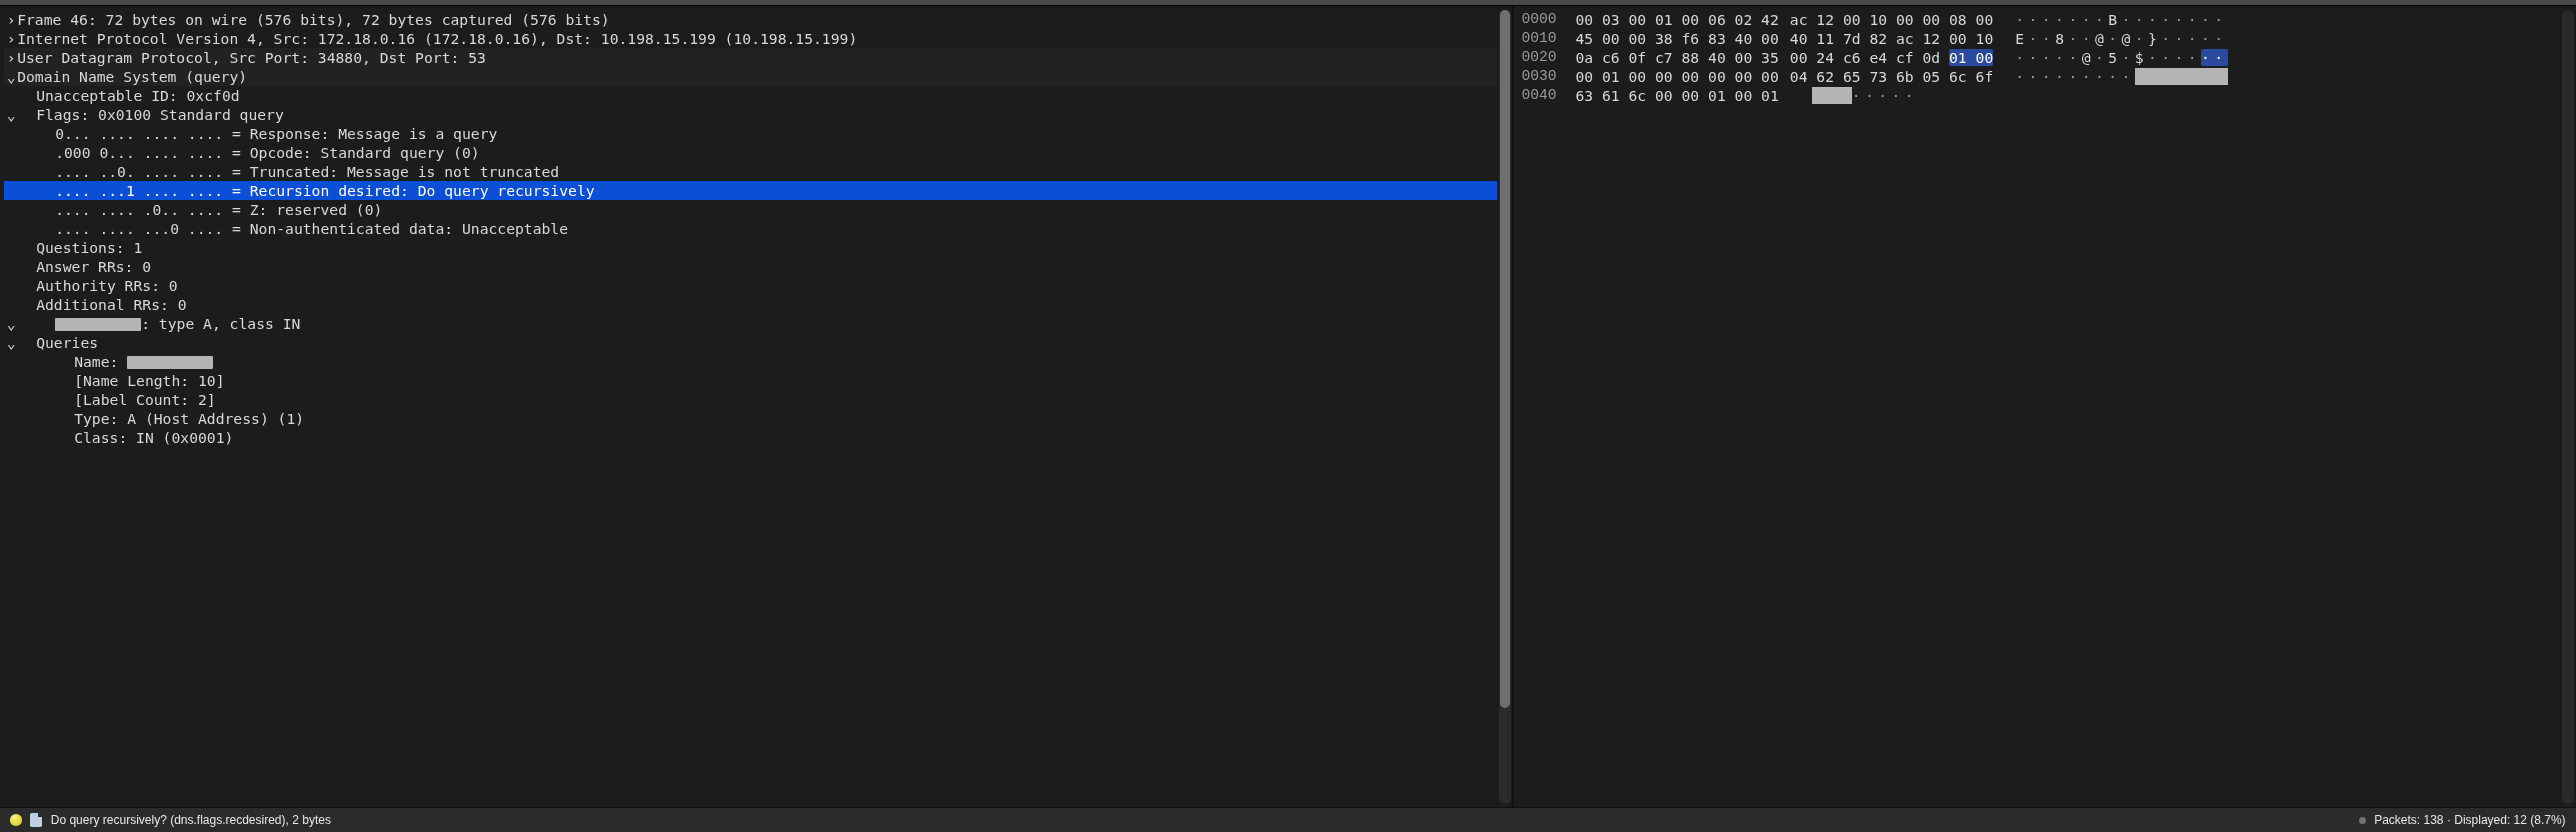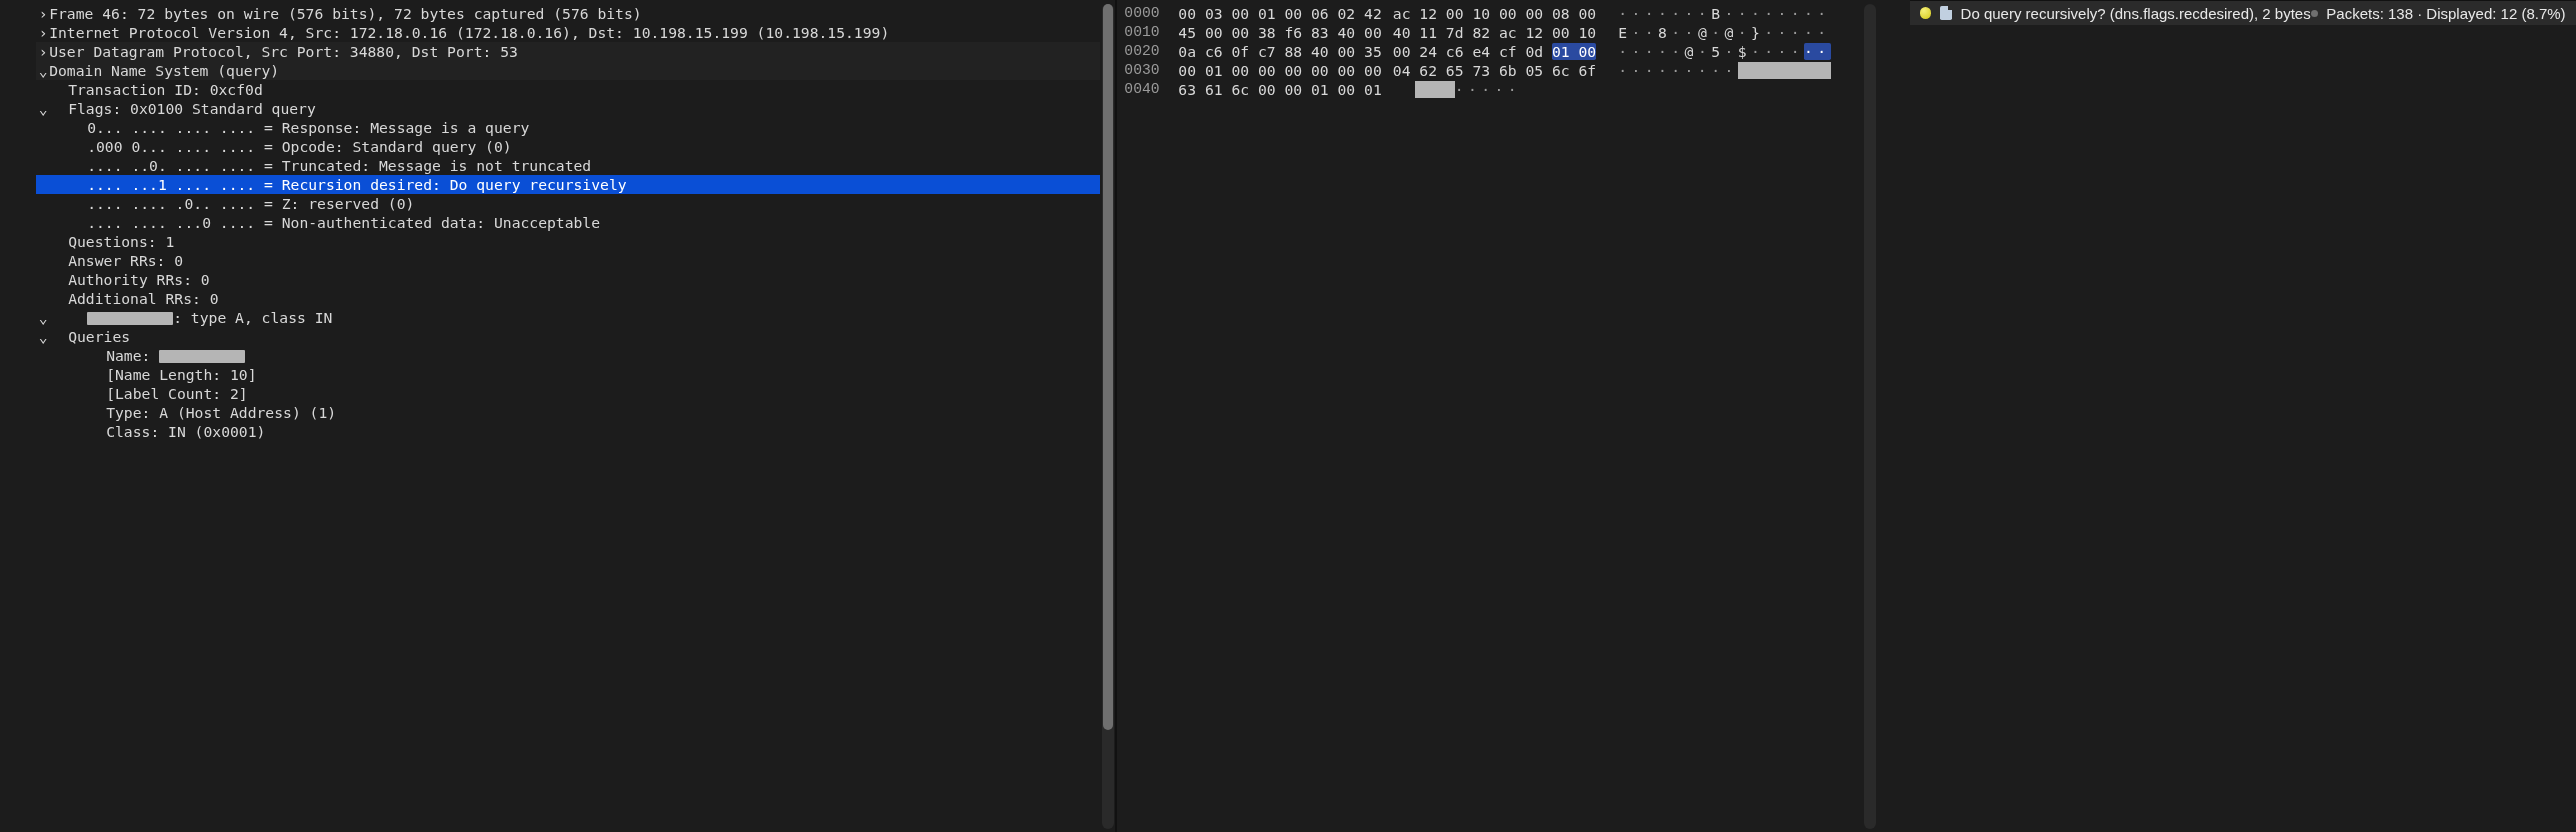--- a/index.html
+++ b/index.html
@@ -21,23 +21,22 @@
     width: 100%;
     height: 100%;
     background: var(--bg);
     font-family: Menlo, Consolas, "DejaVu Sans Mono", monospace;
     font-size: 14.7px;
     color: var(--text);
     overflow: hidden;
   }
   .window {
     display: flex;
-    flex-direction: row;
+    flex-direction: column;
     height: 100%;
-    gap: 32px;
   }
   .topbar {
     height: 5.2px;
     background: #4a4a4a;
     border-bottom: 0.9px solid #000;
   }
   .main {
     flex: 1;
     display: flex;
     min-height: 0;
@@ -136,21 +135,21 @@
     background: #b5b5b5;
     color: transparent;
   }
   
   .statusbar {
     height: 24px;
     background: var(--statusbar);
     display: flex;
     align-items: center;
     font-family: -apple-system, "Segoe UI", sans-serif;
-    font-size: 15px;
+    font-size: 12px;
     color: #e8e8e8;
     padding: 0 10.4px;
     border-top: 0.9px solid #111;
   }
   .sb-left { display: flex; align-items: center; gap: 8.6px; flex: 1; }
   .sb-dot {
     width: 11.2px; height: 11.2px; border-radius: 50%;
     background: radial-gradient(circle at 35% 30%, #f5f07a, #d4c818);
   }
   .sb-icon {
@@ -179,21 +178,21 @@
   <div class="topbar"></div>
 
   <div class="main">
 
     <div class="left-panel">
       <div class="tree-scroll" id="tree">
           <div class="row"><span class="arrow">›</span><span class="indent" style="width: 0px;"></span><span>Frame 46: 72 bytes on wire (576 bits), 72 bytes captured (576 bits)</span></div>
           <div class="row"><span class="arrow">›</span><span class="indent" style="width: 0px;"></span><span>Internet Protocol Version 4, Src: 172.18.0.16 (172.18.0.16), Dst: 10.198.15.199 (10.198.15.199)</span></div>
           <div class="row band"><span class="arrow">›</span><span class="indent" style="width: 0px;"></span><span>User Datagram Protocol, Src Port: 34880, Dst Port: 53</span></div>
           <div class="row band"><span class="arrow">⌄</span><span class="indent" style="width: 0px;"></span><span>Domain Name System (query)</span></div>
-          <div class="row"><span class="arrow arrow-off"> </span><span class="indent" style="width: 19px;"></span><span>Transaction ID: 0xcf0d</span></div>
+          <div class="row"><span class="arrow arrow-off"> </span><span class="indent" style="width: 19px;"></span><span>Unacceptable ID: 0xcf0d</span></div>
           <div class="row"><span class="arrow">⌄</span><span class="indent" style="width: 19px;"></span><span>Flags: 0x0100 Standard query</span></div>
           <div class="row"><span class="arrow arrow-off"> </span><span class="indent" style="width: 38px;"></span><span>0... .... .... .... = Response: Message is a query</span></div>
           <div class="row"><span class="arrow arrow-off"> </span><span class="indent" style="width: 38px;"></span><span>.000 0... .... .... = Opcode: Standard query (0)</span></div>
           <div class="row"><span class="arrow arrow-off"> </span><span class="indent" style="width: 38px;"></span><span>.... ..0. .... .... = Truncated: Message is not truncated</span></div>
           <div class="row selected"><span class="arrow arrow-off"> </span><span class="indent" style="width: 38px;"></span><span>.... ...1 .... .... = Recursion desired: Do query recursively</span></div>
           <div class="row"><span class="arrow arrow-off"> </span><span class="indent" style="width: 38px;"></span><span>.... .... .0.. .... = Z: reserved (0)</span></div>
           <div class="row"><span class="arrow arrow-off"> </span><span class="indent" style="width: 38px;"></span><span>.... .... ...0 .... = Non-authenticated data: Unacceptable</span></div>
           <div class="row"><span class="arrow arrow-off"> </span><span class="indent" style="width: 19px;"></span><span>Questions: 1</span></div>
           <div class="row"><span class="arrow arrow-off"> </span><span class="indent" style="width: 19px;"></span><span>Answer RRs: 0</span></div>
           <div class="row"><span class="arrow arrow-off"> </span><span class="indent" style="width: 19px;"></span><span>Authority RRs: 0</span></div>

